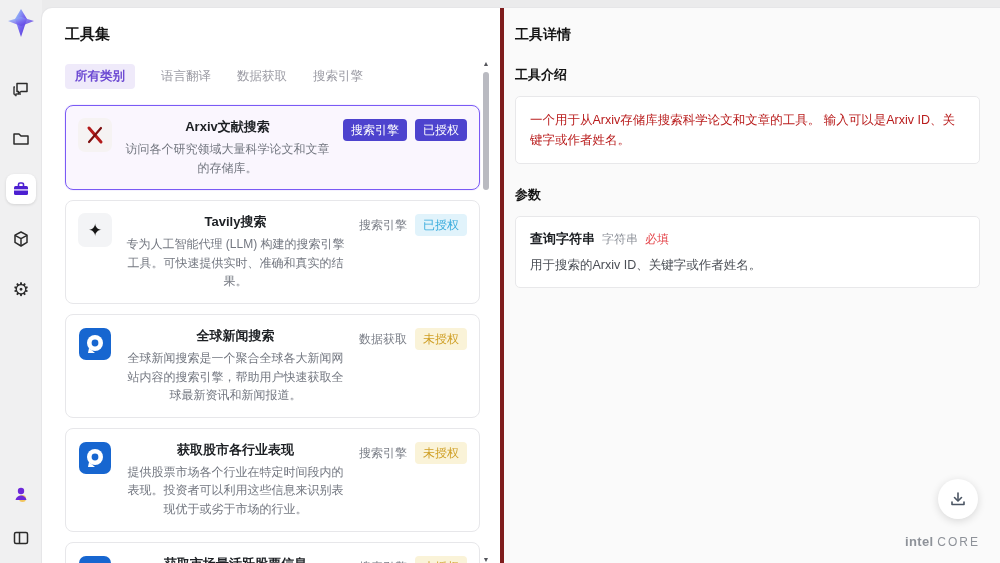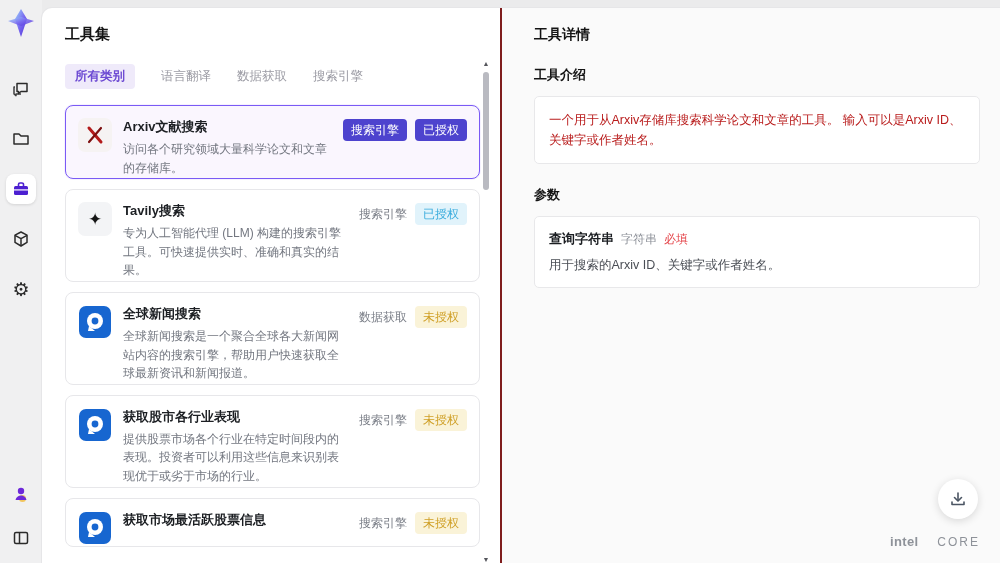--- a/index.html
+++ b/index.html
@@ -24,21 +24,21 @@
   
   .content { flex:1; margin-top:8px; background:#ffffff; border-top-left-radius:10px; display:flex; overflow:hidden; box-shadow:0 0 0 1px #e6e6e8; }
 
   
   .list-col { width:458px; flex:0 0 458px; position:relative; padding:17px 0 0 23px; }
   .page-title { font-size:15px; font-weight:bold; color:#141414; margin-bottom:20px; }
   .tabs { display:flex; align-items:flex-start; gap:26px; margin-bottom:16px; font-size:12.5px; }
   .tab { color:#9a9aa3; cursor:pointer; padding:4px 0; white-space:nowrap; }
   .tab.active { color:#6d4ad3; background:#efeafa; padding:4px 10px; border-radius:4px; font-weight:bold; }
   .cards { width:415px; display:flex; flex-direction:column; gap:10px; }
-  .card { background:#fff; border:1px solid #e7e7ea; border-radius:8px; padding:12px 12px 1px 12px; display:flex; gap:11px; cursor:pointer; }
+  .card { background:#fff; border:1px solid #e7e7ea; border-radius:8px; padding:12px 12px 12px 12px; display:flex; gap:11px; cursor:pointer;text-align:center; }
   .card.selected { border:1.5px solid #7a5af5; background:#faf6fe; box-shadow:0 0 0 1px rgba(122,90,245,.08); }
   .tool-icon { width:34px; height:34px; flex:0 0 34px; border-radius:7px; display:flex; align-items:center; justify-content:center; overflow:hidden; }
   .tool-icon.bg-light { background:#f6f3f3; }
   .tool-icon.bg-gray { background:#f3f4f6; }
   .card-main { flex:1; min-width:0; }
   .card-title { font-size:13px; font-weight:bold; color:#1c1f23; margin-bottom:4px; }
   .card-desc { font-size:12px; color:#737780; line-height:1.55; }
   .card-tags { display:flex; gap:8px; align-items:flex-start; flex:0 0 auto; padding-top:1px; }
   .tag { font-size:12px; white-space:nowrap; border-radius:4px; line-height:1; }
   .tag.solid { background:#4d43ce; color:#ffffff; padding:5px 8px; }
@@ -48,34 +48,34 @@
   .sparkle-glyph { font-size:17px; color:#151515; line-height:1; }
 
   
   .vscroll { position:absolute; top:56px; bottom:4px; right:10px; width:8px; }
   .vscroll .thumb { position:absolute; top:8px; left:1px; width:6px; height:118px; background:#b9bac1; border-radius:3px; }
   .scroll-arrow { position:absolute; left:0; width:8px; text-align:center; font-size:7px; color:#55565c; line-height:1; }
   .scroll-arrow.up { top:-4px; }
   .scroll-arrow.down { bottom:-4px; }
 
   
-  .details-col { flex:1; background:#fafafa; border-left:2px solid #7f1d1d; padding:18px 20px 0 32px; position:relative; }
+  .details-col { flex:1; background:#fafafa; border-left:4px solid #7f1d1d; padding:18px 20px 0 11px; position:relative; }
   .details-title { font-size:14px; font-weight:bold; color:#141414; margin-bottom:22px; }
   .section-heading { font-size:13px; font-weight:bold; color:#141414; margin-bottom:12px; }
   .info-box { background:#ffffff; border:1px solid #e8e8ea; border-radius:5px; padding:13px 14px; font-size:12.5px; color:#b91c1c; line-height:1.6; margin-bottom:22px; }
   .param-box { background:#ffffff; border:1px solid #e8e8ea; border-radius:5px; padding:13px 14px; }
   .param-head { display:flex; align-items:baseline; gap:7px; margin-bottom:9px; }
   .param-name { font-size:13px; font-weight:bold; color:#1c1f23; }
   .param-type { font-size:12px; color:#8b8f97; }
   .param-required { font-size:12px; color:#e5484d; }
   .param-desc { font-size:12.5px; color:#4a4e55; }
 
   
   .download-fab { position:absolute; right:22px; bottom:44px; width:40px; height:40px; border-radius:50%; background:#ffffff; box-shadow:0 2px 8px rgba(0,0,0,.14); display:flex; align-items:center; justify-content:center; cursor:pointer; }
-  .brand { position:absolute; right:20px; bottom:14px; color:#8e9299; font-size:13px; letter-spacing:.3px; display:flex; align-items:baseline; gap:19px; }
+  .brand { position:absolute; right:20px; bottom:14px; color:#8e9299; font-size:13px; letter-spacing:.3px; display:flex; align-items:baseline; gap:4px; }
   .brand .b1 { font-weight:bold; }
   .brand .b2 { font-weight:normal; letter-spacing:2px; font-size:12px; text-transform:uppercase; }
 </style>
 </head>
 <body>
 
 <div class="app">
 
   <div class="rail">
     <div class="logo">

